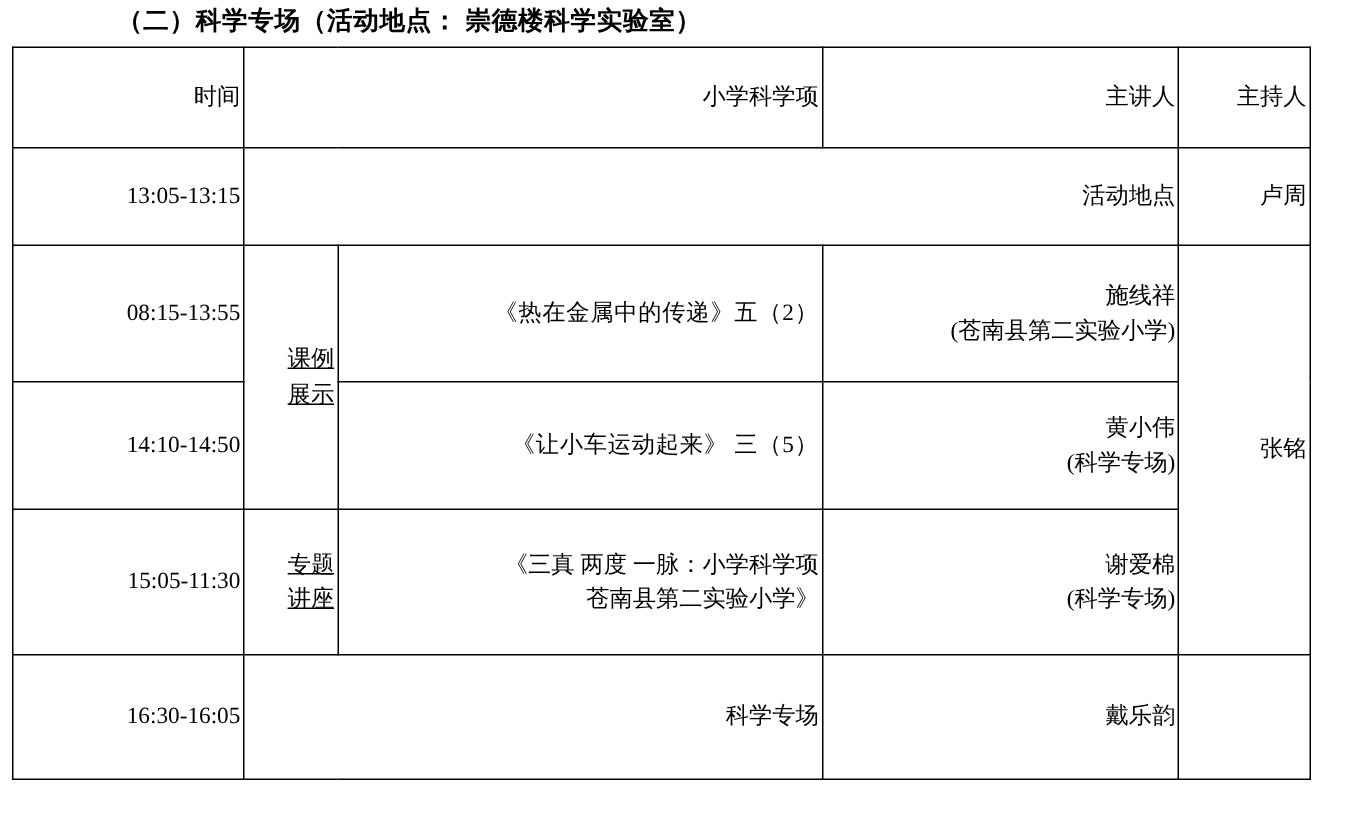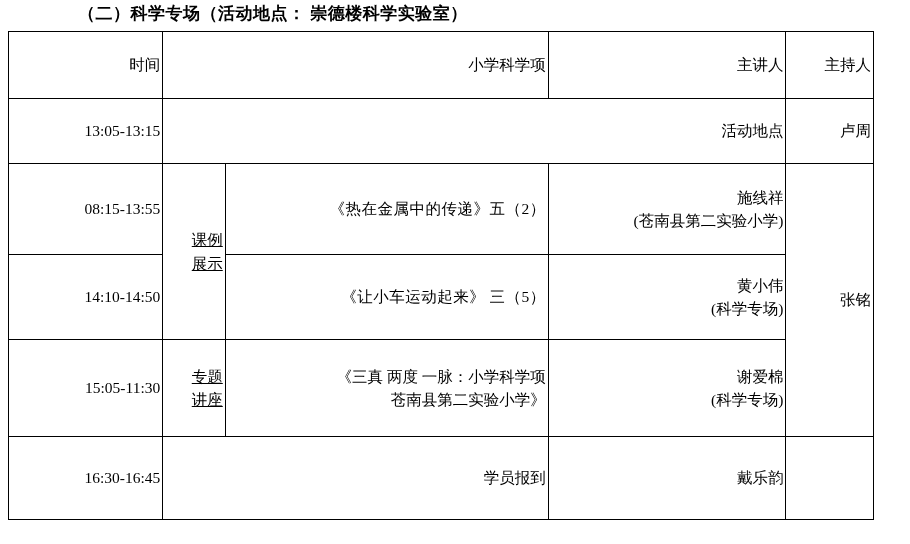--- a/index.html
+++ b/index.html
@@ -128,21 +128,21 @@
           <div>《三真 两度 一脉：小学科学项</div>
           <div>苍南县第二实验小学》</div>
         </td>
         <td class="two-line">
           <div>谢爱棉</div>
           <div>(科学专场)</div>
         </td>
       </tr>
 
       <tr class="row-sum">
-        <td class="nowrap">16:30-16:45</td>
-        <td colspan="2">学员报到</td>
+        <td class="nowrap">16:30-16:05</td>
+        <td colspan="2">科学专场</td>
         <td>戴乐韵</td>
         <td></td>
       </tr>
     </tbody>
   </table>
 
 </div>
 
 </body></html>

